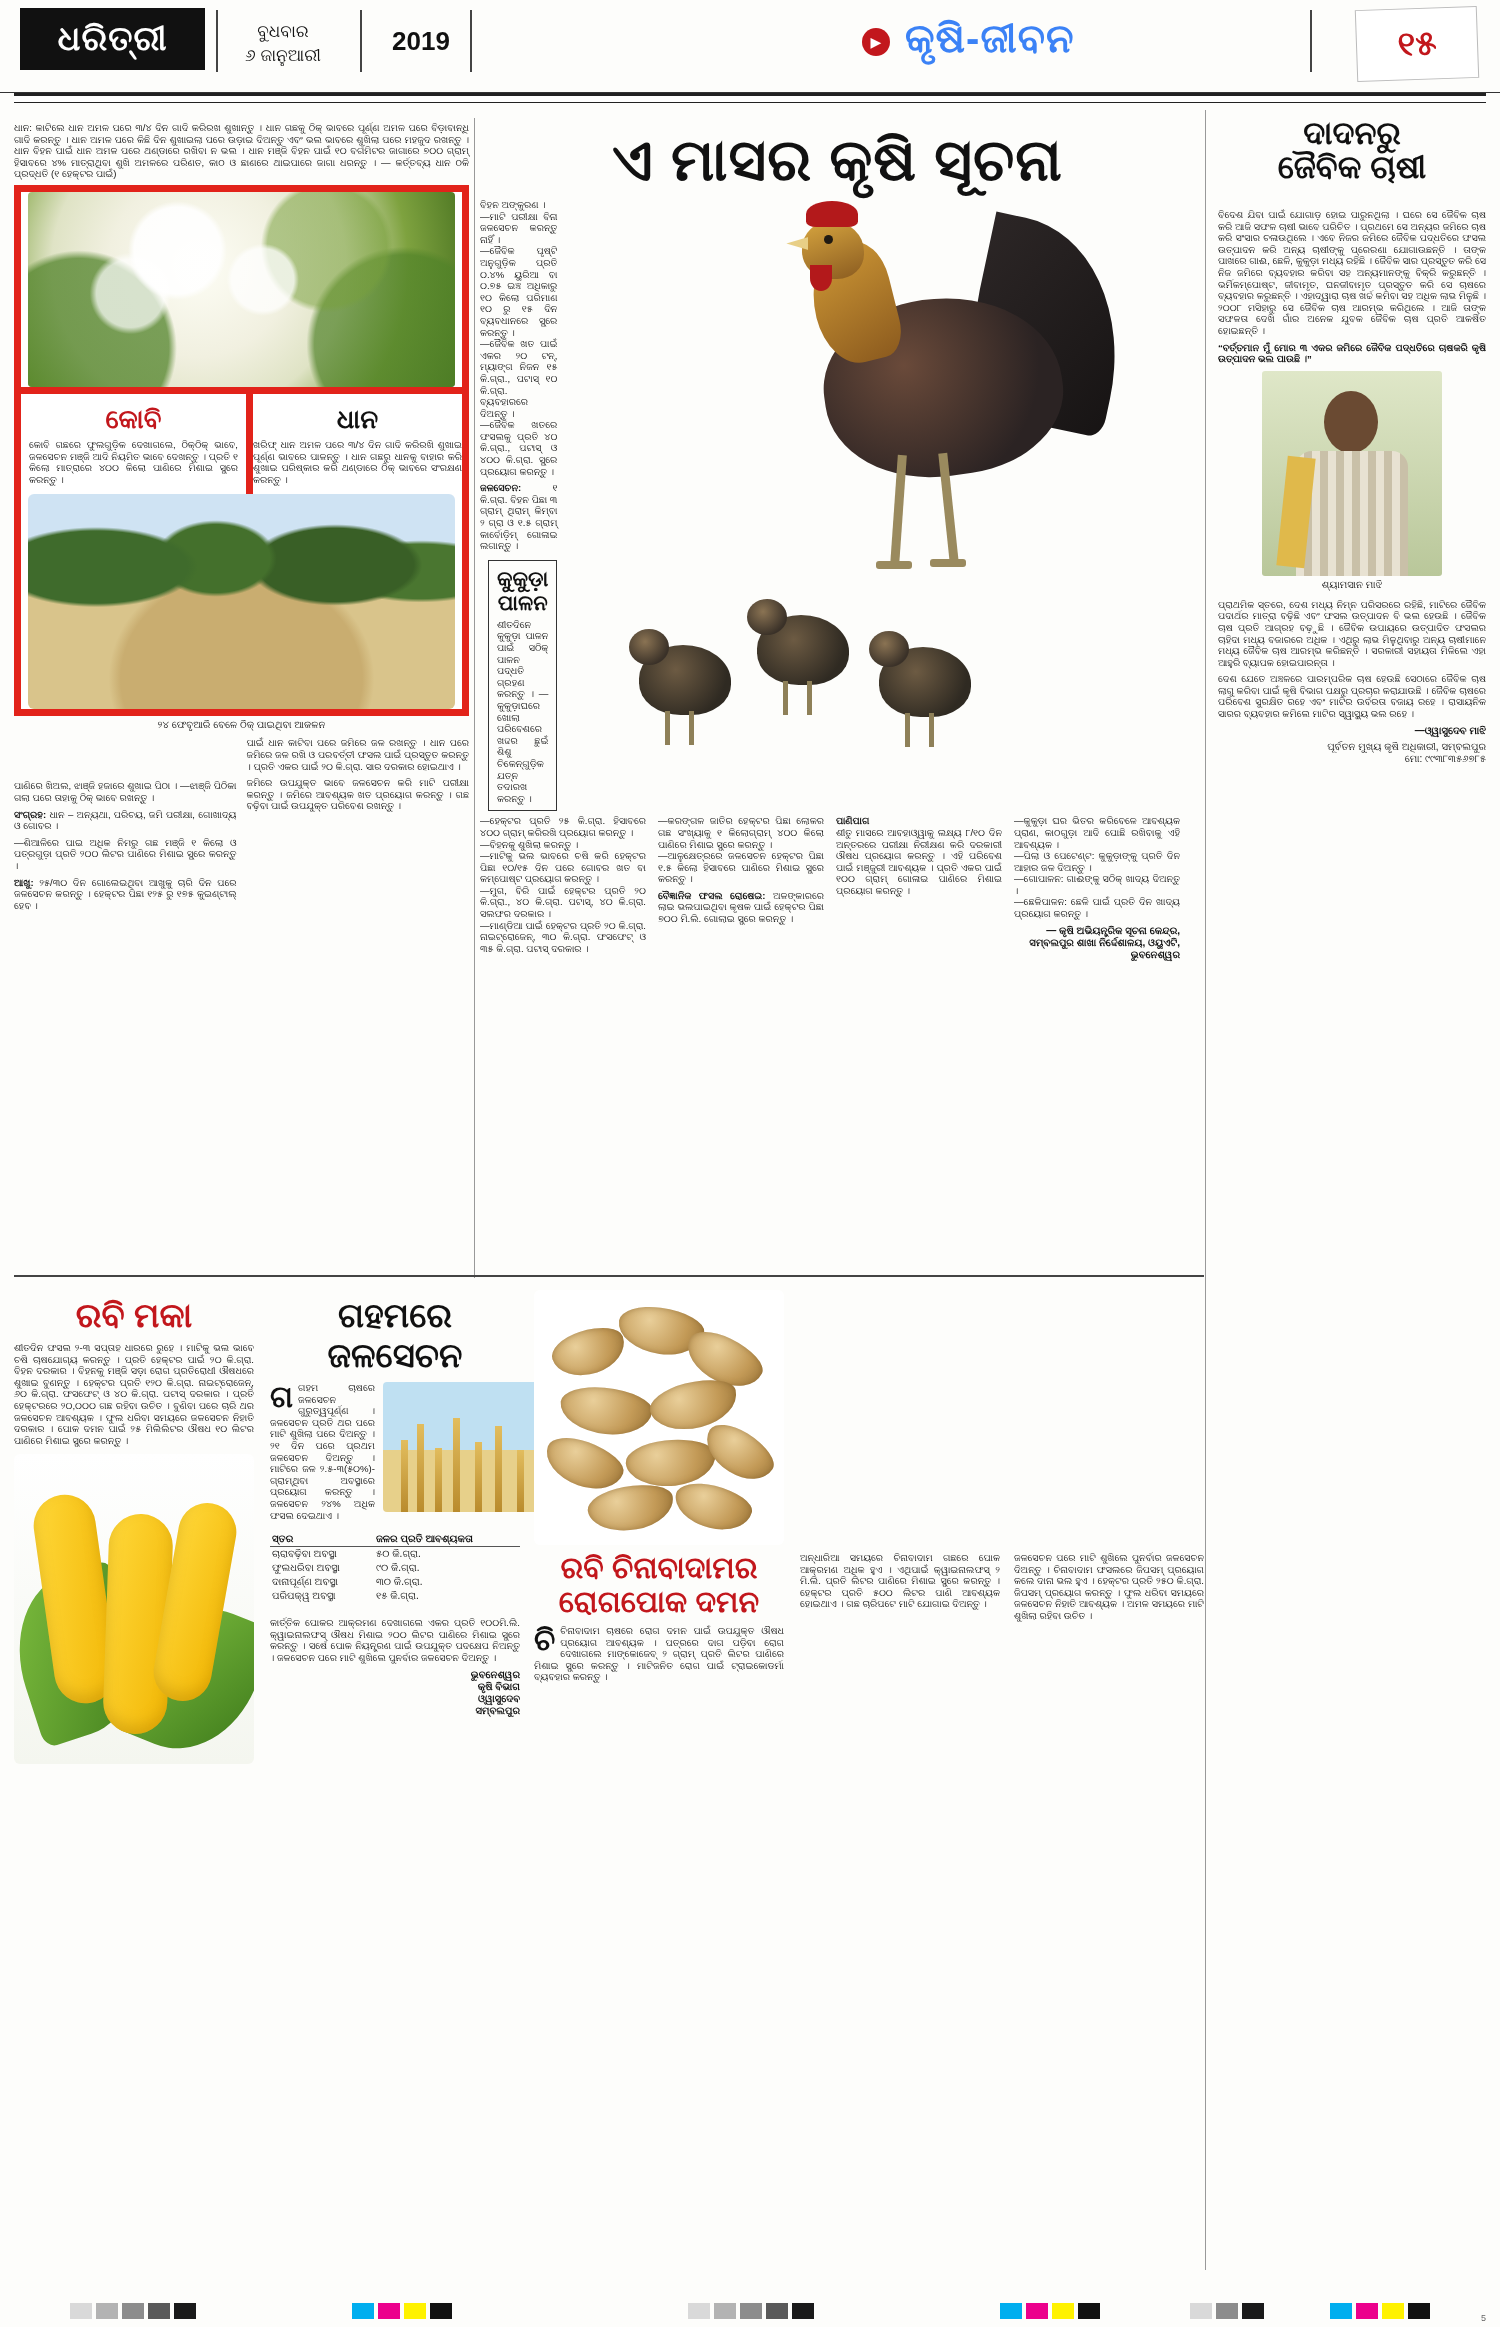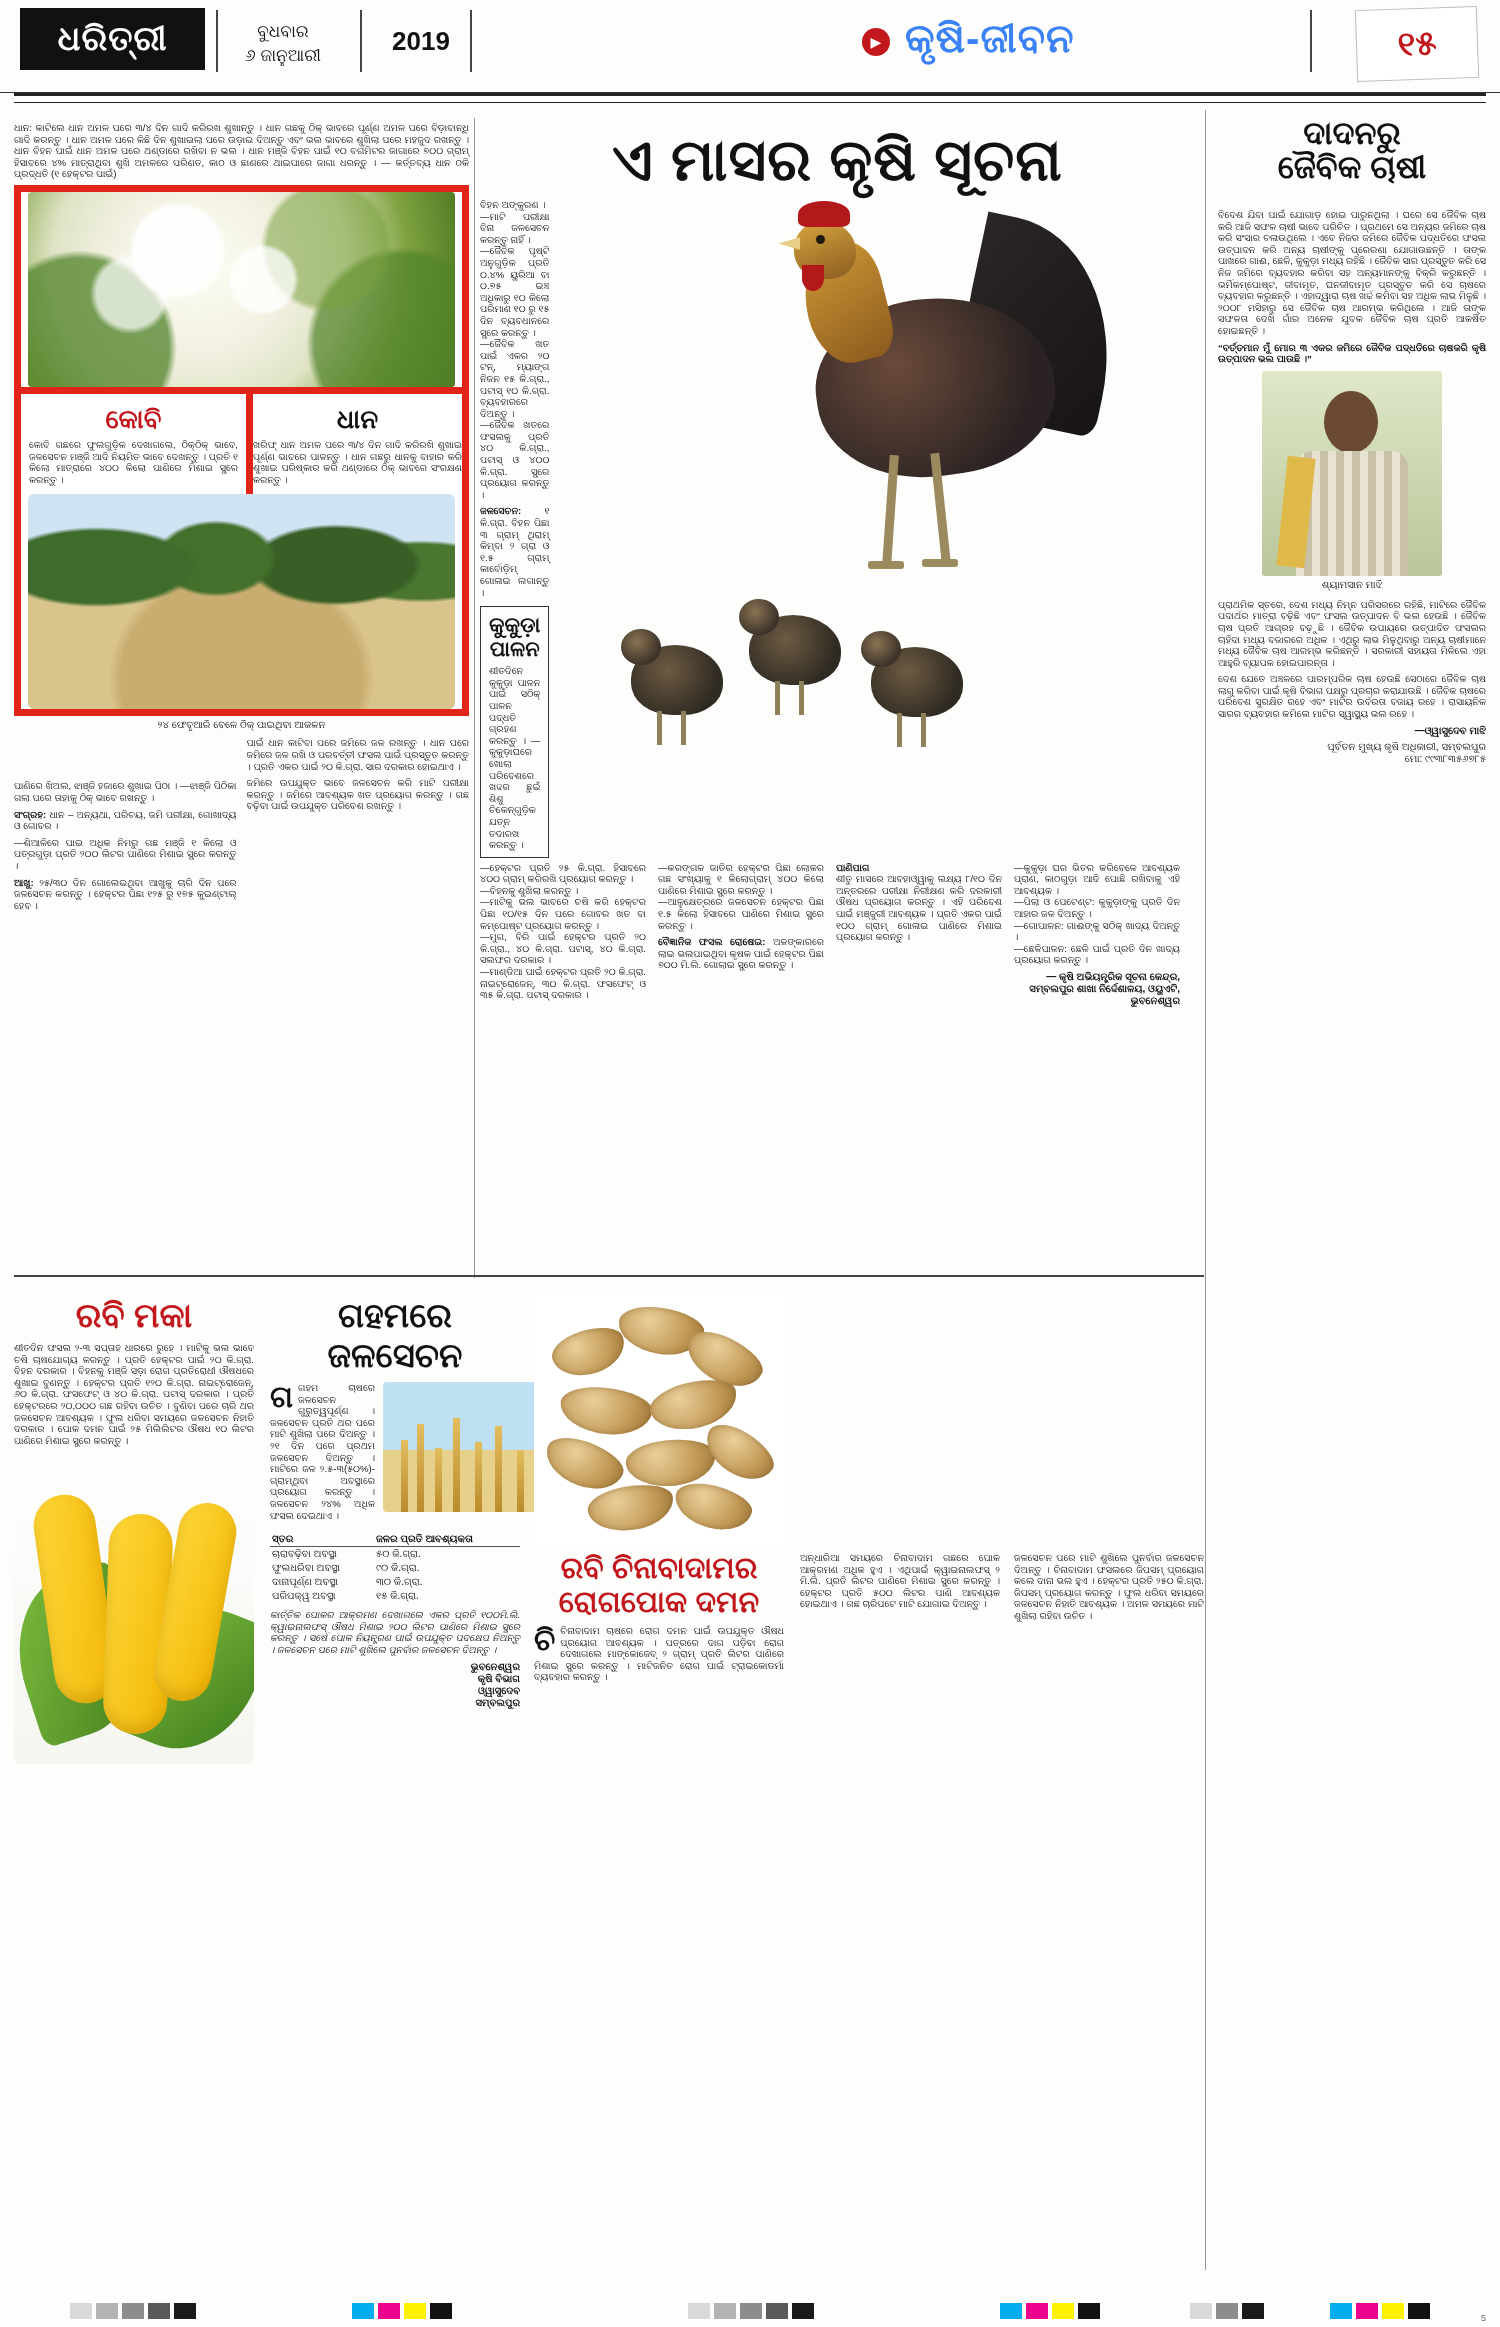--- a/index.html
+++ b/index.html
@@ -38,21 +38,21 @@
   .cauli:after{content:"";position:absolute;inset:0;
       background:
         radial-gradient(circle at 35% 30%, rgba(255,255,255,.9) 0 14%, transparent 16%),
         radial-gradient(circle at 55% 45%, rgba(255,255,255,.75) 0 12%, transparent 14%),
         radial-gradient(circle at 24% 52%, rgba(255,255,255,.7) 0 10%, transparent 12%),
         radial-gradient(circle at 70% 28%, rgba(120,160,60,.55) 0 18%, transparent 20%),
         radial-gradient(circle at 12% 80%, rgba(80,130,40,.75) 0 22%, transparent 24%),
         radial-gradient(circle at 88% 78%, rgba(80,130,40,.7) 0 22%, transparent 24%);}
   .redframe{border:7px solid #e2231a;background:#fff;}
 
-  .smallbox{border:1px solid #333;}
+  .smallbox{border:1px solid #333;margin-left:8px;}
   .boxtitle{font-size:26px;font-weight:bold;text-align:center;color:#c2171c;margin:6px 0 4px 0;}
   .boxtitle.blk{color:#111;}
 
   .field{width:455px;height:230px;border-radius:6px;overflow:hidden;position:relative;
      background:linear-gradient(#cfe3f3 0 26%, #9fbe7b 26% 40%, #d9c48b 40% 100%);}
   .field:after{content:"";position:absolute;inset:0;
      background:
        radial-gradient(ellipse at 16% 34%, #3f6b2c 0 18%, transparent 20%),
        radial-gradient(ellipse at 44% 30%, #44702c 0 16%, transparent 18%),
        radial-gradient(ellipse at 72% 33%, #395f26 0 18%, transparent 20%),
@@ -353,21 +353,21 @@
           <tr>
               <td>ଦାନାପୂର୍ଣ୍ଣ ଅବସ୍ଥା</td>
               <td>୩୦ କି.ଗ୍ରା.</td>
             </tr>
           <tr>
               <td>ପରିପକ୍ୱ ଅବସ୍ଥା</td>
               <td>୧୫ କି.ଗ୍ରା.</td>
             </tr>
         </tbody>
       </table>
-      <p class="tiny" style="margin-top:6px;font-style:italic;">କାର୍ତ୍ତିକ ପୋକର ଆକ୍ରମଣ ଦେଖାଗଲେ ଏକର ପ୍ରତି ୧୦୦ମି.ଲି. କ୍ୱାଇନାଲଫସ୍ ଔଷଧ ମିଶାଇ ୨୦୦ ଲିଟର ପାଣିରେ ମିଶାଇ ସ୍ପ୍ରେ କରନ୍ତୁ । ସର୍ଷେ ପୋକ ନିୟନ୍ତ୍ରଣ ପାଇଁ ଉପଯୁକ୍ତ ପଦକ୍ଷେପ ନିଅନ୍ତୁ । ଜଳସେଚନ ପରେ ମାଟି ଶୁଖିଲେ ପୁନର୍ବାର ଜଳସେଚନ ଦିଅନ୍ତୁ ।</p>
+      <p class="tiny" style="margin-top:14px;">କାର୍ତ୍ତିକ ପୋକର ଆକ୍ରମଣ ଦେଖାଗଲେ ଏକର ପ୍ରତି ୧୦୦ମି.ଲି. କ୍ୱାଇନାଲଫସ୍ ଔଷଧ ମିଶାଇ ୨୦୦ ଲିଟର ପାଣିରେ ମିଶାଇ ସ୍ପ୍ରେ କରନ୍ତୁ । ସର୍ଷେ ପୋକ ନିୟନ୍ତ୍ରଣ ପାଇଁ ଉପଯୁକ୍ତ ପଦକ୍ଷେପ ନିଅନ୍ତୁ । ଜଳସେଚନ ପରେ ମାଟି ଶୁଖିଲେ ପୁନର୍ବାର ଜଳସେଚନ ଦିଅନ୍ତୁ ।</p>
       <div class="credit" style="white-space:pre-line;">ଭୁବନେଶ୍ୱର
 କୃଷି ବିଭାଗ
 ଓ୍ୱାସୁଦେବ
 ସମ୍ବଲପୁର</div>
     </div>
 
     <div class="l3">
       <div class="peanuts" style="width:250px;height:255px;">
         <div class="pn" style="left:18px;top:40px;width:74px;height:44px;transform:rotate(-18deg);"></div>
         <div class="pn" style="left:84px;top:18px;width:86px;height:46px;transform:rotate(8deg);"></div>

